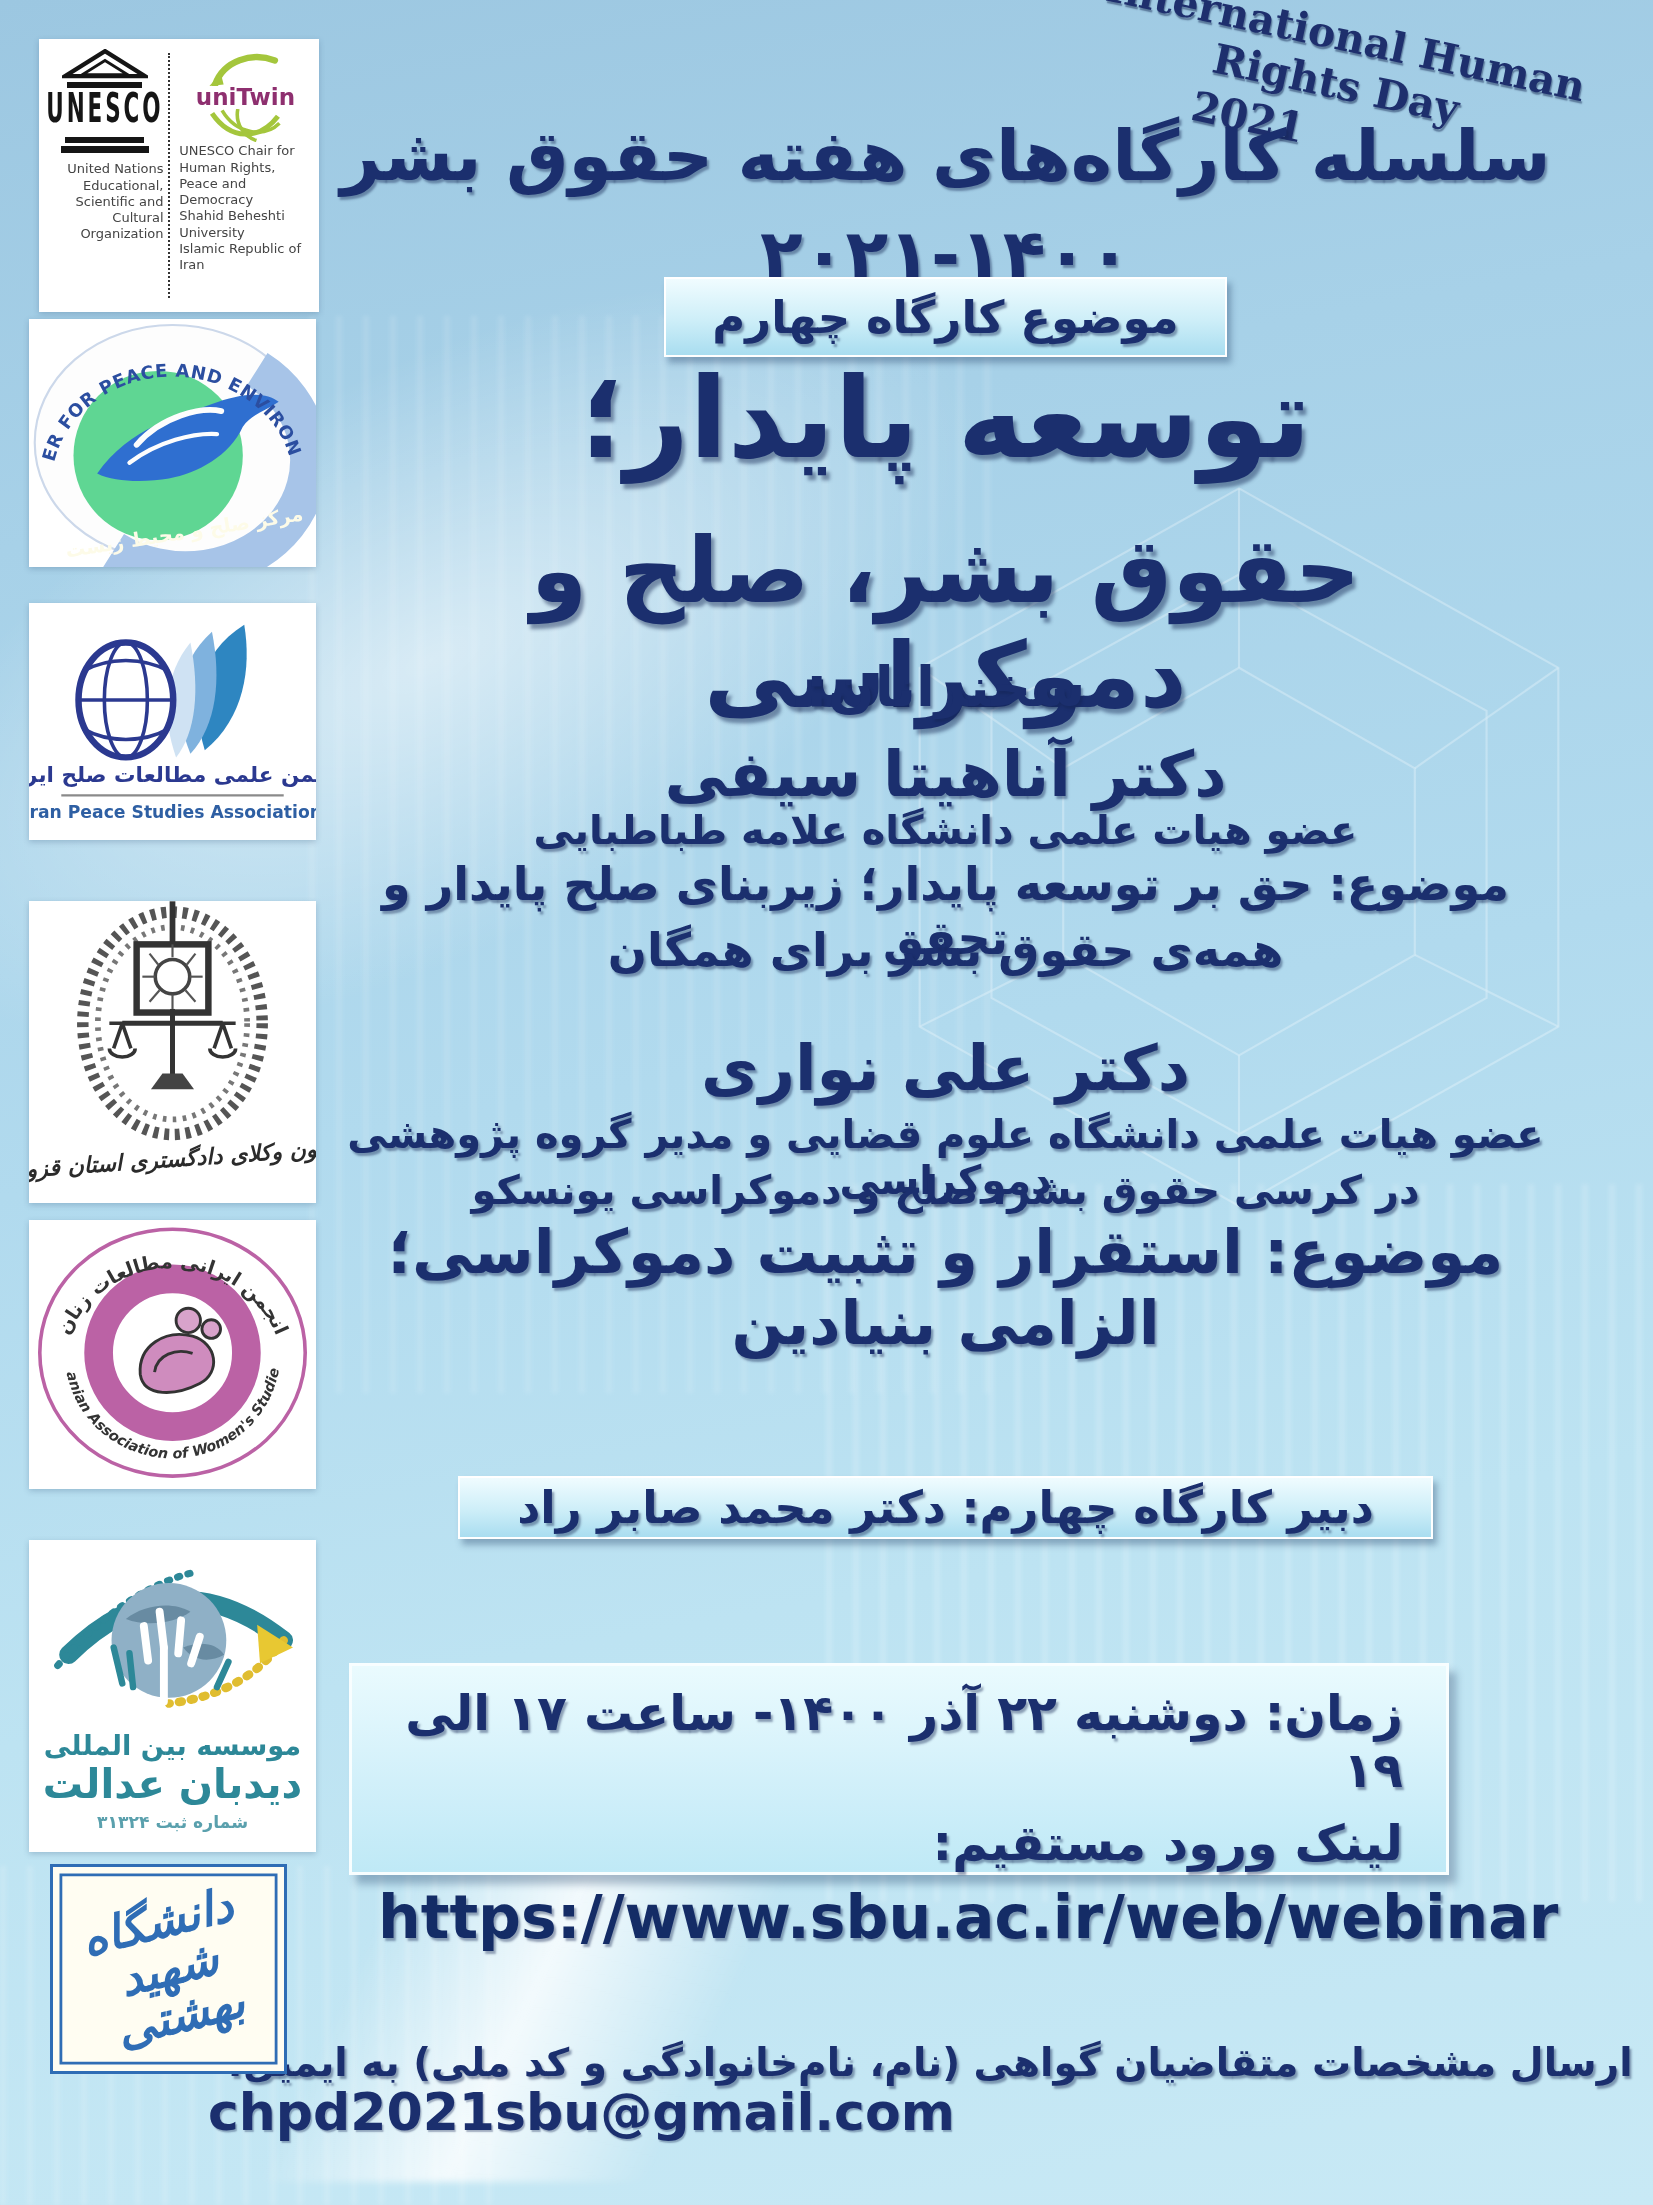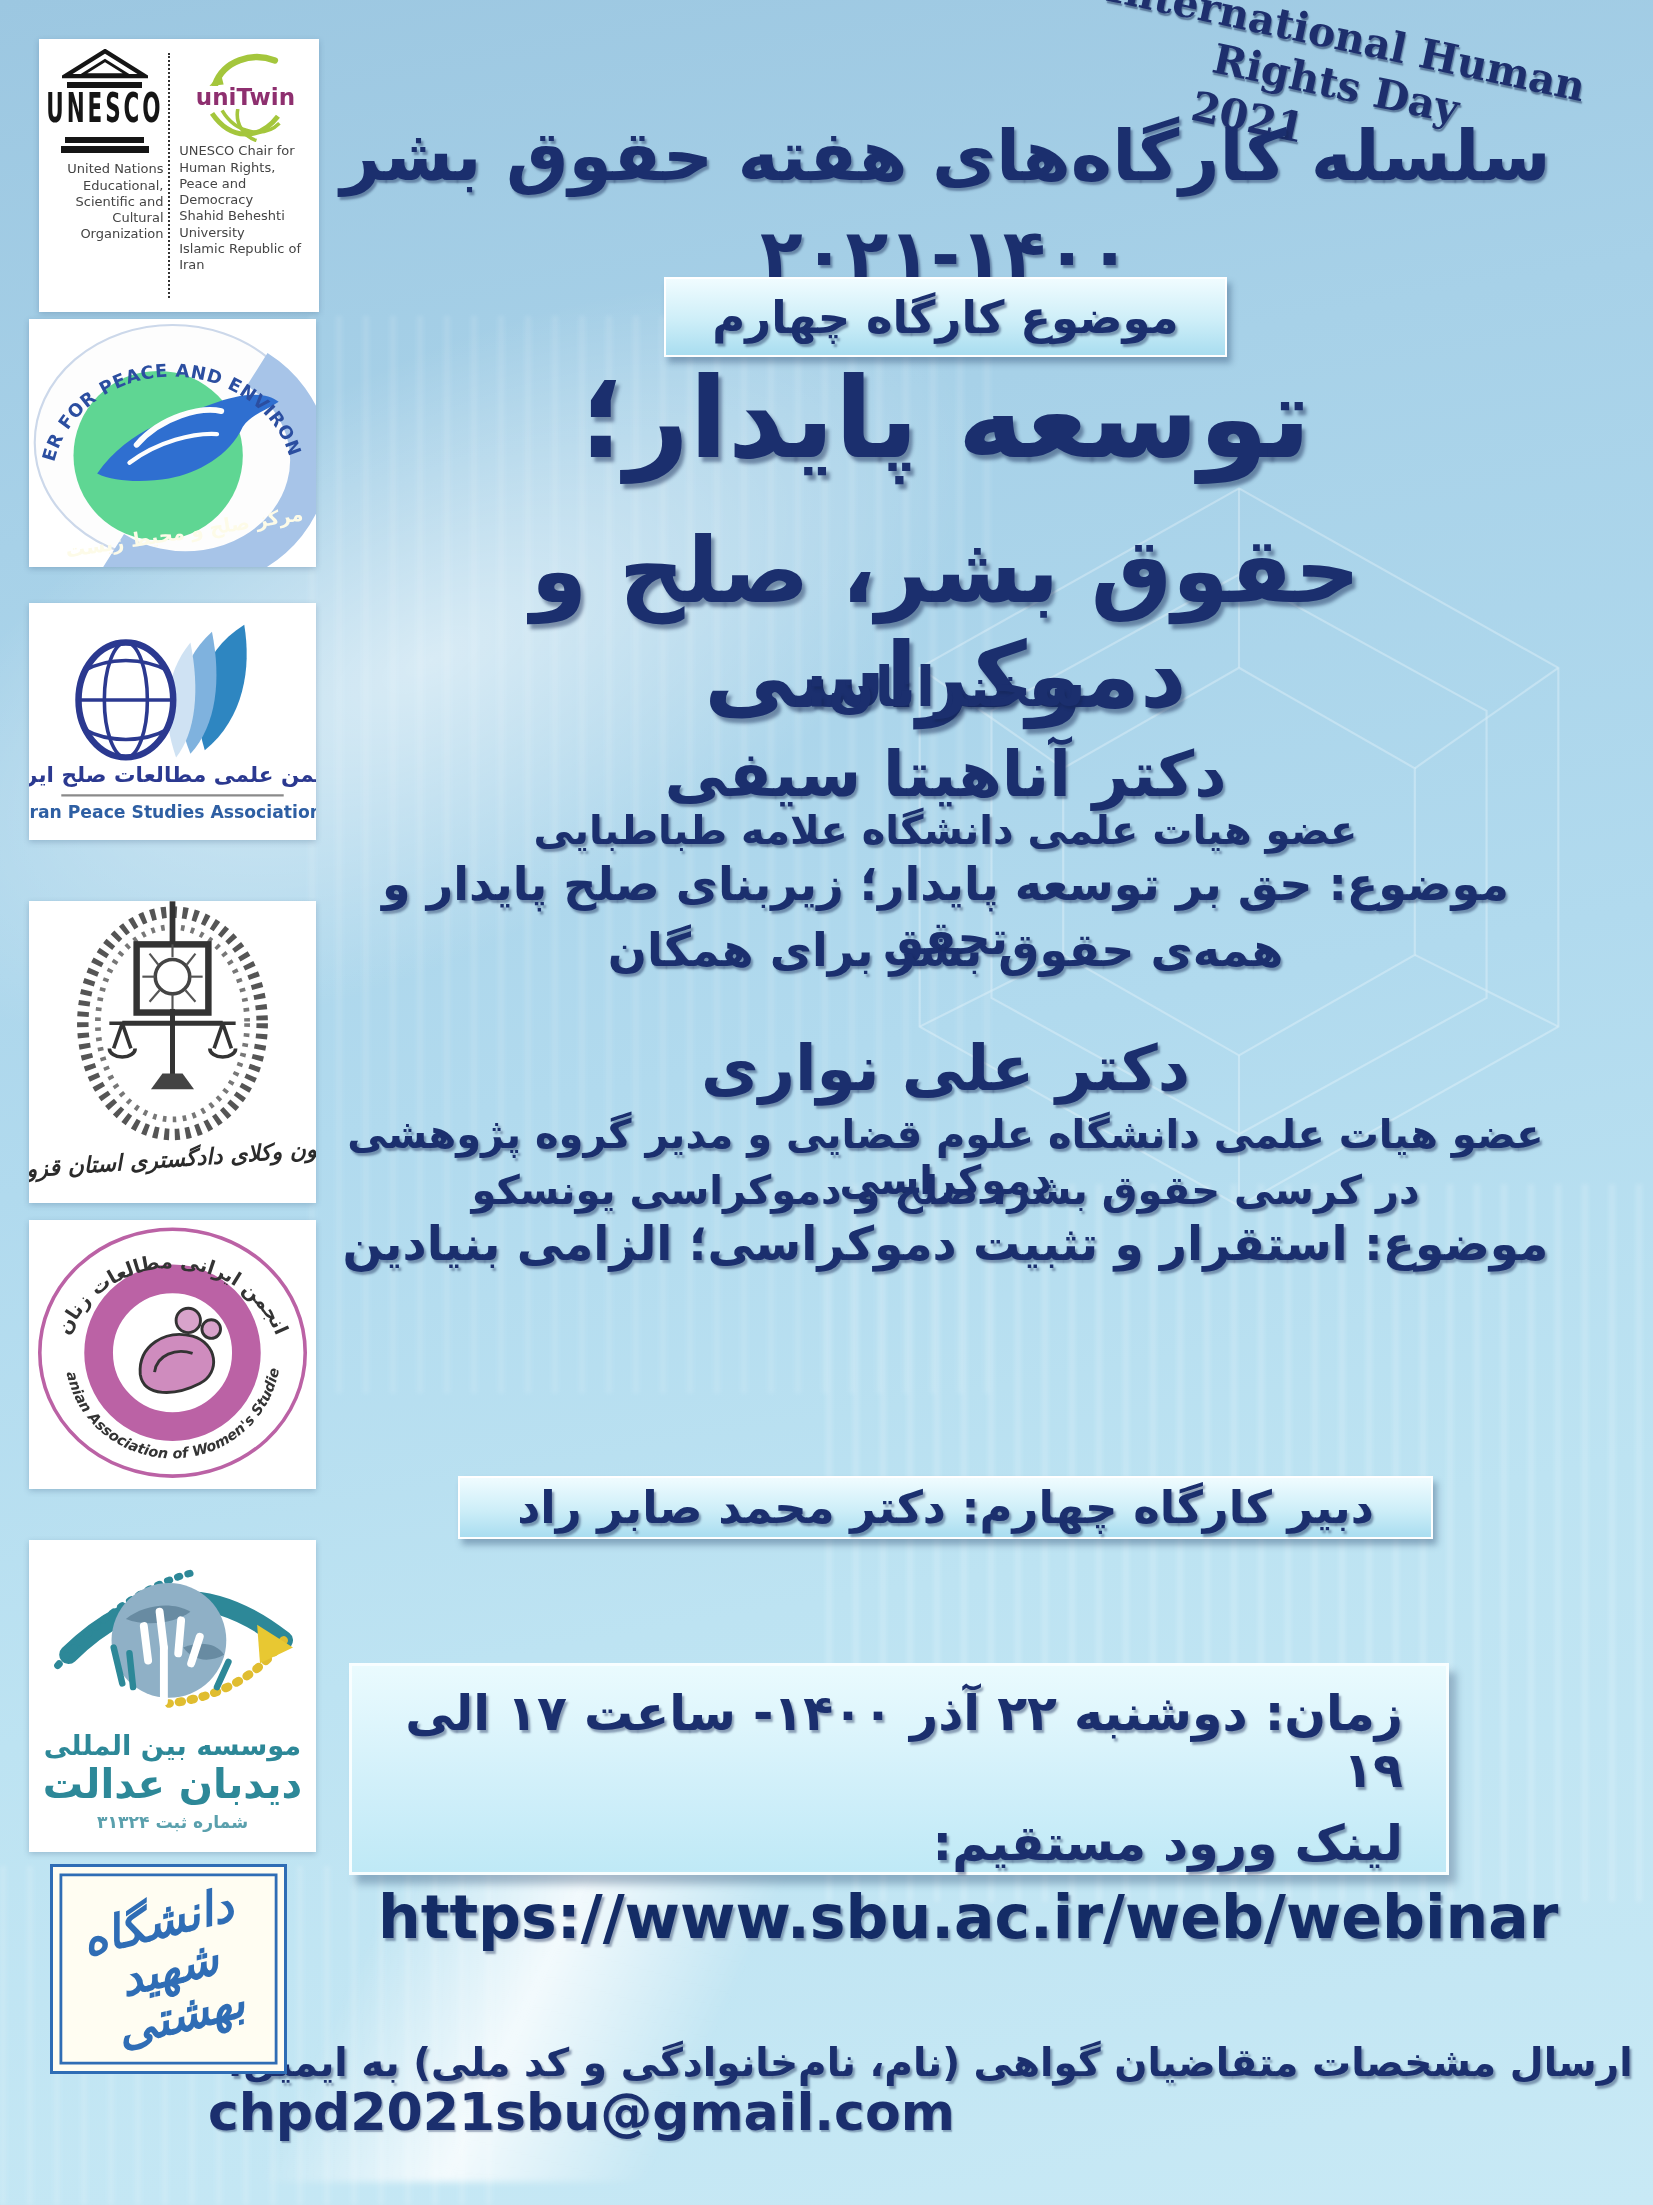--- a/index.html
+++ b/index.html
@@ -83,21 +83,21 @@
   <div class="fa cline" style="top:655px;font-size:55px;">سخنرانان:</div>
 
   <div class="fa cline" style="top:738px;font-size:63px;">دکتر آناهیتا سیفی</div>
   <div class="fa cline" style="top:807px;font-size:40px;">عضو هیات علمی دانشگاه علامه طباطبایی</div>
   <div class="fa cline" style="top:857px;font-size:46px;">موضوع: حق بر توسعه پایدار؛ زیربنای صلح پایدار و تحقق</div>
   <div class="fa cline" style="top:923px;font-size:46px;">همه‌ی حقوق بشر برای همگان</div>
 
   <div class="fa cline" style="top:1032px;font-size:63px;">دکتر علی نواری</div>
   <div class="fa cline" style="top:1111px;font-size:40px;">عضو هیات علمی دانشگاه علوم قضایی و مدیر گروه پژوهشی دموکراسی</div>
   <div class="fa cline" style="top:1167px;font-size:40px;">در کرسی حقوق بشر، صلح و دموکراسی یونسکو</div>
-  <div class="fa cline" style="top:1216px;font-size:47px;">موضوع: استقرار و تثبیت دموکراسی؛ الزامی بنیادین</div>
+  <div class="fa cline" style="top:1216px;font-size:61px;">موضوع: استقرار و تثبیت دموکراسی؛ الزامی بنیادین</div>
 
   <div class="cline" style="top:1476px;">
     <div class="badge fa" style="font-size:45px;padding:3px 57px;">دبیر کارگاه چهارم: دکتر محمد صابر راد</div>
   </div>
 
   <div id="info-box">
     <div class="fa" style="font-size:49px;text-align:right;">زمان: دوشنبه ۲۲ آذر ۱۴۰۰- ساعت ۱۷ الی ۱۹</div>
     <div class="fa" style="font-size:49px;text-align:right;margin-top:16px;">لینک ورود مستقیم:</div>
     <div class="ltr" style="font-size:60px;font-weight:bold;color:#142c66;text-align:left;margin-top:10px;
                 text-shadow:2.2px 2.9px 2.2px rgba(18,35,80,.4);">https://www.sbu.ac.ir/web/webinar</div>

